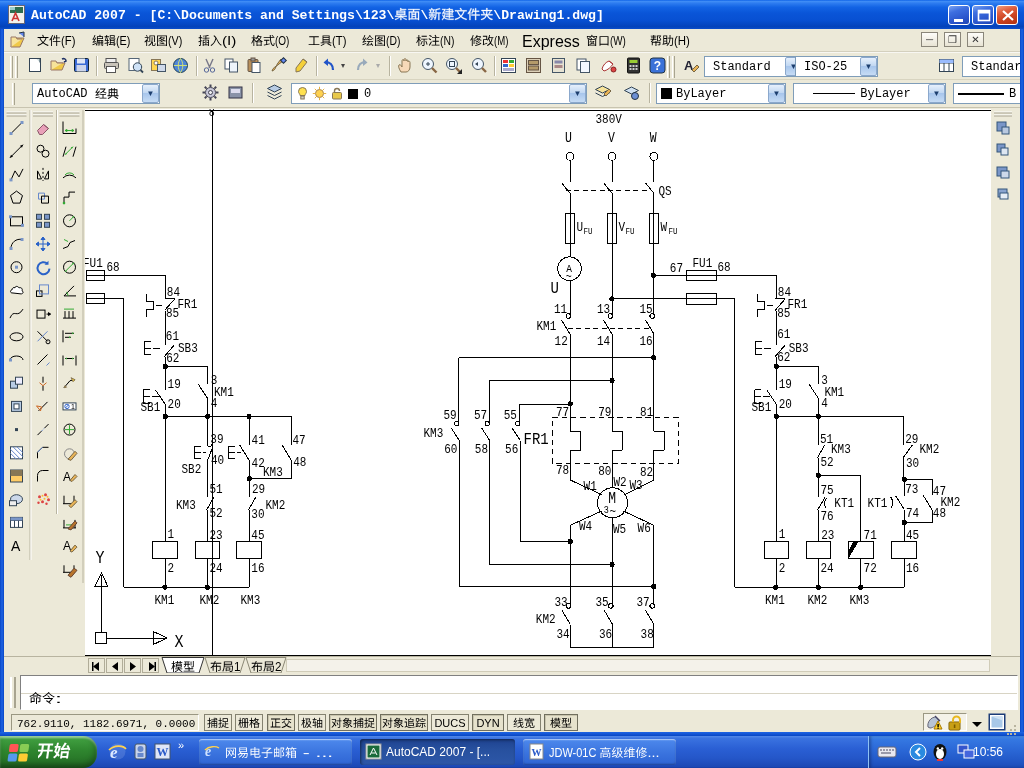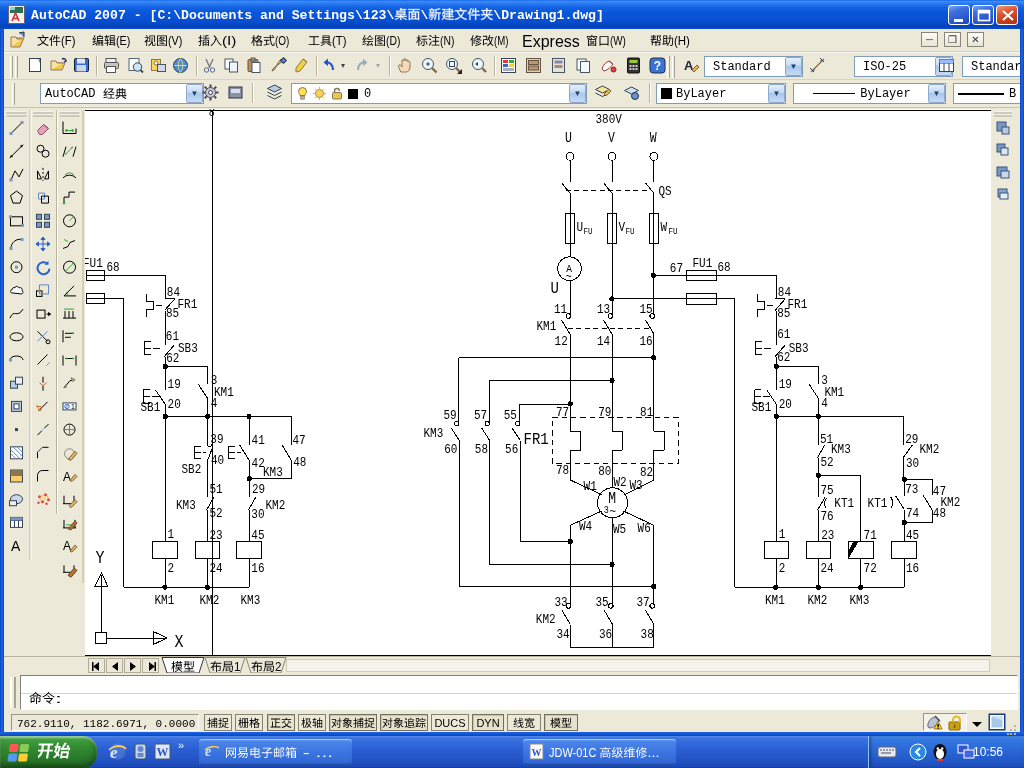--- a/index.html
+++ b/index.html
@@ -349,38 +349,38 @@
         <span class="ctxt">Standard</span>
         <span class="cbtn">▼</span>
       </span>
       <span class="ti" style="left:804px">
         <svg width="20" height="20" viewBox="0 0 20 20" style="">
           <path d="M3 16L16 3" stroke="#864" stroke-width="1.3"></path>
           <path d="M2 12l4 4M12 2l4 4" stroke="#345"></path>
           <path d="M5 15l2-1-1-1zM14 4l-2 1 1 1z" fill="#345"></path>
         </svg>
       </span>
-      <span class="combo" style="left:850px;width:99px">
+      <span class="combo" style="left:791px;width:83px">
         <span class="ctxt">ISO-25</span>
         <span class="cbtn">▼</span>
       </span>
       <span class="ti" style="left:933px">
         <svg width="20" height="20" viewBox="0 0 20 20" style="">
           <rect x="2.5" y="3.5" width="14" height="12" fill="#fff" stroke="#345"></rect>
           <path d="M2.5 7h14M7 3.5v12M12 3.5v12" stroke="#345"></path>
           <rect x="2.5" y="3.5" width="14" height="3.5" fill="#9bf"></rect>
         </svg>
       </span>
       <span class="combo" style="left:958px;width:60px">
         <span class="ctxt">Standard</span>
       </span>
     </div>
     <div id="tb2">
       <span class="grip" style="left:8px"></span>
-      <span class="combo" style="left:36px;width:164px">
+      <span class="combo" style="left:28px;width:128px">
         <span style="display:inline-flex;align-items:center;padding-left:4px;gap:0">
           <span class="ctxt" style="padding-left:0">AutoCAD&nbsp;</span>
           <svg width="25" height="15" viewBox="0 0 25 15" style="">
             <path transform="translate(0.0,12) scale(0.0120,-0.0120)" d="M40 57 54 -18C146 7 268 38 383 69L375 135C251 105 124 74 40 57ZM58 423C73 430 98 436 227 454C181 390 139 340 119 320C86 283 63 259 40 255C49 234 61 198 65 182C87 195 121 205 378 256C377 272 377 302 379 322L180 286C259 374 338 481 405 589L340 631C320 594 297 557 274 522L137 508C198 594 258 702 305 807L234 840C192 720 116 590 92 557C70 522 52 499 33 495C42 475 54 438 58 423ZM424 787V718H777C685 588 515 482 357 429C372 414 393 385 403 367C492 400 583 446 664 504C757 464 866 407 923 368L966 430C911 465 812 514 724 551C794 611 853 681 893 762L839 790L825 787ZM431 332V263H630V18H371V-52H961V18H704V263H914V332Z" fill="#000"></path>
             <path transform="translate(12.0,12) scale(0.0120,-0.0120)" d="M594 90C698 38 808 -28 874 -76L940 -26C870 23 753 88 646 139ZM339 138C278 81 153 12 49 -26C67 -40 93 -65 106 -81C208 -39 333 29 410 94ZM355 226H213V411H355ZM426 226V411H573V226ZM644 226V411H793V226ZM140 720V226H39V155H960V226H868V720H644V843H573V720H426V842H355V720ZM355 481H213V649H355ZM426 481V649H573V481ZM644 481V649H793V481Z" fill="#000"></path>
           </svg>
         </span>
         <span class="cbtn">▼</span>
       </span>
       <span class="ti" style="left:197px">
@@ -1369,20 +1369,28 @@
         <svg width="109" height="16" viewBox="0 0 109 16" style="position:absolute;left:26px;top:6px">
           <path transform="translate(0.0,12) scale(0.0120,-0.0120)" d="M194 536C239 481 288 416 333 352C295 245 242 155 172 88C188 79 218 57 230 46C291 110 340 191 379 285C411 238 438 194 457 157L506 206C482 249 447 303 407 360C435 443 456 534 472 632L403 640C392 565 377 494 358 428C319 480 279 532 240 578ZM483 535C529 480 577 415 620 350C580 240 526 148 452 80C469 71 498 49 511 38C575 103 625 184 664 280C699 224 728 171 747 127L799 171C776 224 738 290 693 358C720 440 740 531 755 630L687 638C676 564 662 494 644 428C608 479 570 529 532 574ZM88 780V-78H164V708H840V20C840 2 833 -3 814 -4C795 -5 729 -6 663 -3C674 -23 687 -57 692 -77C782 -78 837 -76 869 -64C902 -52 915 -28 915 20V780Z" fill="#fff"></path>
           <path transform="translate(12.0,12) scale(0.0120,-0.0120)" d="M260 573H754V473H260ZM260 731H754V633H260ZM186 794V410H297C233 318 137 235 39 179C56 167 85 140 98 126C152 161 208 206 260 257H399C332 150 232 55 124 -6C141 -18 169 -45 181 -60C295 15 408 127 483 257H618C570 137 493 31 402 -38C418 -49 449 -73 461 -85C557 -6 642 116 696 257H817C801 85 784 13 763 -7C753 -17 744 -19 726 -19C708 -19 662 -19 613 -13C625 -32 632 -60 633 -79C683 -82 732 -82 757 -80C786 -78 806 -71 826 -52C856 -20 876 66 895 291C897 302 898 325 898 325H322C345 352 366 381 384 410H829V794Z" fill="#fff"></path>
           <path transform="translate(24.0,12) scale(0.0120,-0.0120)" d="M452 408V264H204V408ZM531 408H788V264H531ZM452 478H204V621H452ZM531 478V621H788V478ZM126 695V129H204V191H452V85C452 -32 485 -63 597 -63C622 -63 791 -63 818 -63C925 -63 949 -10 962 142C939 148 907 162 887 176C880 46 870 13 814 13C778 13 632 13 602 13C542 13 531 25 531 83V191H865V695H531V838H452V695Z" fill="#fff"></path>
           <path transform="translate(36.0,12) scale(0.0120,-0.0120)" d="M465 540V395H51V320H465V20C465 2 458 -3 438 -4C416 -5 342 -6 261 -2C273 -24 287 -58 293 -80C389 -80 454 -78 491 -66C530 -54 543 -31 543 19V320H953V395H543V501C657 560 786 650 873 734L816 777L799 772H151V698H716C645 640 548 579 465 540Z" fill="#fff"></path>
           <path transform="translate(48.0,12) scale(0.0120,-0.0120)" d="M151 345H274V115H151ZM151 410V621H274V410ZM460 345V115H340V345ZM460 410H340V621H460ZM270 839V687H85V-16H151V50H460V-2H529V687H344V839ZM626 786V-79H692V715H854C826 636 786 532 748 448C840 357 866 283 866 221C867 186 860 155 839 142C828 136 813 133 797 132C776 131 748 131 717 134C729 113 736 83 738 63C768 62 801 61 827 64C851 67 873 73 889 85C923 107 936 156 936 215C936 284 914 363 823 457C865 551 913 664 949 756L897 789L885 786Z" fill="#fff"></path>
           <path transform="translate(60.0,12) scale(0.0120,-0.0120)" d="M570 293H837V191H570ZM570 352V451H837V352ZM570 132H837V28H570ZM497 519V-79H570V-35H837V-73H913V519ZM185 844C153 743 99 643 36 578C54 568 86 547 100 536C133 574 165 624 194 679H234C255 639 274 591 284 556H235V442H60V372H220C176 265 101 148 33 85C51 71 71 45 82 27C134 83 190 168 235 254V-80H307V256C349 211 398 156 420 126L468 185C444 210 348 300 307 334V372H466V442H307V551L354 570C346 599 329 641 310 679H488V743H225C237 771 248 799 257 827ZM578 844C549 745 496 649 430 587C449 577 480 556 494 544C528 580 561 626 589 678H649C682 634 716 580 729 543L794 571C781 600 756 641 728 678H948V743H620C632 770 642 798 651 827Z" fill="#fff"></path>
           <text xml:space="preserve" x="72.0" y="12" font-family="Liberation Sans,sans-serif" font-size="12" font-weight="normal" fill="#fff" textLength="36.0" lengthAdjust="spacingAndGlyphs"> - ...</text>
         </svg>
       </span>
+      <span class="taskbtn act" style="left:360px;width:155px">
+        <svg width="17" height="17" viewBox="0 0 17 17" style="position:absolute;left:5px;top:4px">
+          <rect x="1" y="1" width="15" height="15" fill="#fff" stroke="#999"></rect>
+          <rect x="2.5" y="2.5" width="12" height="12" fill="#1a6a3a"></rect>
+          <path d="M5 12l3.5-7 3.5 7M6.3 10h4.4" stroke="#fff" fill="none"></path>
+        </svg>
+        <span style="position:absolute;left:26px;top:6px;font-size:12px">AutoCAD 2007 - [...</span>
+      </span>
       <span class="taskbtn" style="left:523px;width:153px">
         <svg width="17" height="17" viewBox="0 0 17 17" style="position:absolute;left:5px;top:4px">
           <rect x="2" y="1" width="13" height="15" fill="#fff" stroke="#888"></rect>
           <text x="8.5" y="13" font-size="10" font-weight="bold" text-anchor="middle" fill="#2a5ac8" font-family="Liberation Serif">W</text>
         </svg>
         <svg width="111" height="16" viewBox="0 0 111 16" style="position:absolute;left:26px;top:6px">
           <text xml:space="preserve" x="0.0" y="12" font-family="Liberation Sans,sans-serif" font-size="12" font-weight="normal" fill="#fff" textLength="50.4" lengthAdjust="spacingAndGlyphs">JDW-01C </text>
           <path transform="translate(50.4,12) scale(0.0120,-0.0120)" d="M286 559H719V468H286ZM211 614V413H797V614ZM441 826 470 736H59V670H937V736H553C542 768 527 810 513 843ZM96 357V-79H168V294H830V-1C830 -12 825 -16 813 -16C801 -16 754 -17 711 -15C720 -31 731 -54 735 -72C799 -72 842 -72 869 -63C896 -53 905 -37 905 0V357ZM281 235V-21H352V29H706V235ZM352 179H638V85H352Z" fill="#fff"></path>
           <path transform="translate(62.4,12) scale(0.0120,-0.0120)" d="M42 56 60 -18C155 18 280 66 398 113L383 178C258 132 127 84 42 56ZM400 775V705H512C500 384 465 124 329 -36C347 -46 382 -70 395 -82C481 30 528 177 555 355C589 273 631 197 680 130C620 63 548 12 470 -24C486 -36 512 -64 523 -82C597 -45 666 6 726 73C781 10 844 -42 915 -78C926 -59 949 -32 966 -18C894 16 829 67 773 130C842 223 895 341 926 486L879 505L865 502H763C788 584 817 689 840 775ZM587 705H746C722 611 692 506 667 436H839C814 339 775 257 726 187C659 278 607 386 572 499C579 564 583 633 587 705ZM55 423C70 430 94 436 223 453C177 387 134 334 115 313C84 275 60 250 38 246C46 227 57 192 61 177C83 193 117 206 384 286C381 302 379 331 379 349L183 294C257 382 330 487 393 593L330 631C311 593 289 556 266 520L134 506C195 593 255 703 301 809L232 841C189 719 113 589 90 555C67 521 50 498 31 493C40 474 51 438 55 423Z" fill="#fff"></path>
           <path transform="translate(74.4,12) scale(0.0120,-0.0120)" d="M45 53 59 -18C151 6 274 36 391 66L384 130C258 101 130 70 45 53ZM660 809C687 764 717 705 727 665L795 696C782 734 753 791 723 835ZM61 423C76 430 99 436 222 452C179 387 140 335 121 315C91 278 68 252 46 248C55 230 66 197 69 182C89 194 123 204 366 252C365 267 365 296 367 314L170 279C248 371 324 483 389 596L329 632C309 593 287 553 263 516L133 502C192 589 249 701 292 808L224 838C186 718 116 587 93 553C72 520 55 495 38 492C47 473 58 438 61 423ZM697 396V267H536V396ZM546 835C512 719 441 574 361 481C373 465 391 433 399 416C422 442 444 471 465 502V-81H536V-8H957V62H767V199H919V267H767V396H917V464H767V591H942V659H554C579 711 601 764 619 814ZM697 464H536V591H697ZM697 199V62H536V199Z" fill="#fff"></path>

